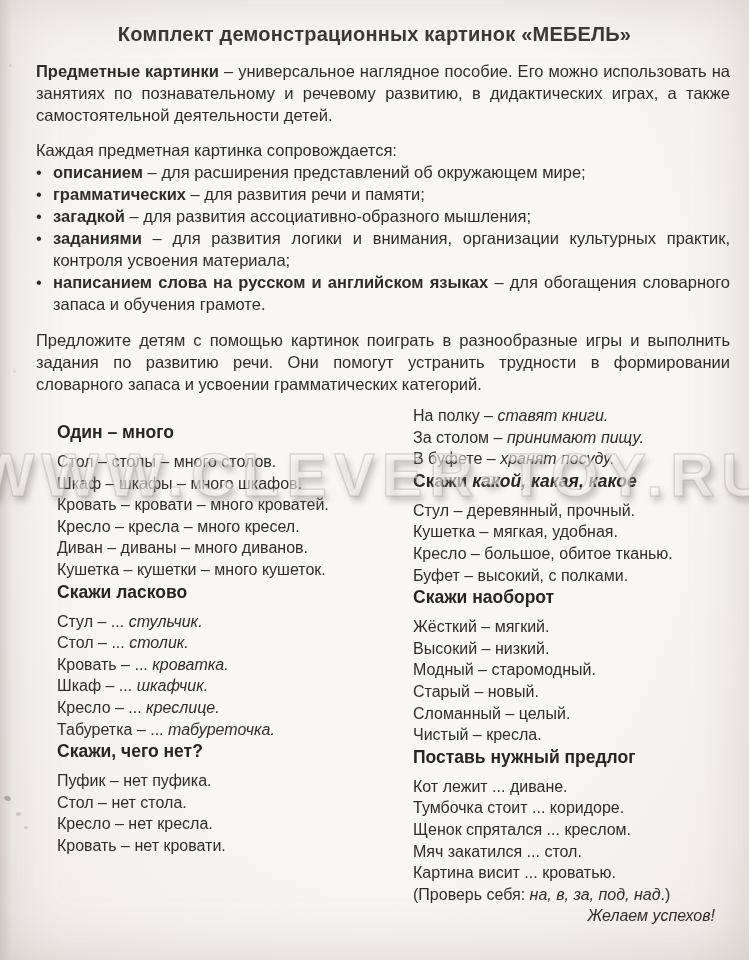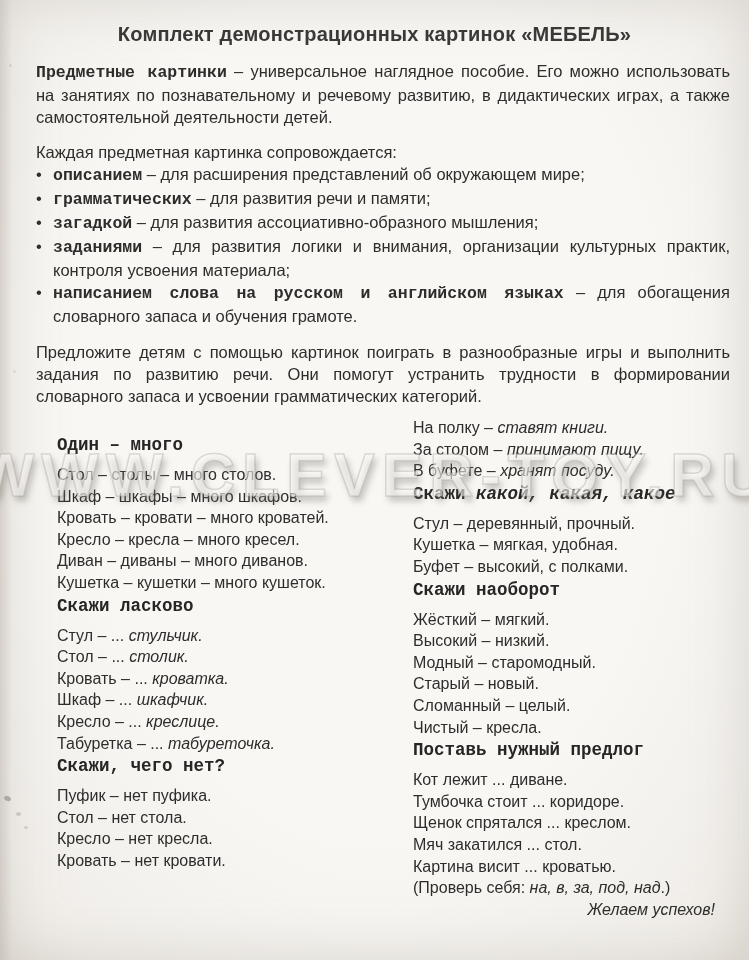--- a/index.html
+++ b/index.html
@@ -70,21 +70,21 @@
   ul.bullets { list-style: none; margin-top: 0; }
   ul.bullets li {
     position: relative;
     padding-left: 17px;
     text-align: justify;
   }
   ul.bullets li .dot {
     position: absolute; left: 0; top: 0;
   }
 
-  .b { font-weight: 700; font-family: Liberation Mono, monospace; }
+  .b { font-weight: 700; }
   .i { font-style: italic; }
 
   .columns {
     display: flex;
     margin-top: 10px;
     padding-left: 57px;
   }
   .col { font-size: 16px; line-height: 21.6px; }
   .col.left  { width: 330px; }
   .col.right { width: 306px; margin-left: 26px; }
@@ -160,20 +160,21 @@
       <div class="col right">
           <div class="section">
             <div class="line"><span>На полку – </span><span class="i">ставят книги.</span></div>
             <div class="line"><span>За столом – </span><span class="i">принимают пищу.</span></div>
             <div class="line"><span>В буфете – </span><span class="i">хранят посуду.</span></div>
           </div>
           <div class="section">
             <div class="section-heading"><span class="b">Скажи </span><span class="b i">какой, какая, какое</span></div>
             <div class="line"><span>Стул – деревянный, прочный.</span></div>
             <div class="line"><span>Кушетка – мягкая, удобная.</span></div>
+            <div class="line"><span>Кресло – большое, обитое тканью.</span></div>
             <div class="line"><span>Буфет – высокий, с полками.</span></div>
           </div>
           <div class="section">
             <div class="section-heading"><span class="b">Скажи наоборот</span></div>
             <div class="line"><span>Жёсткий – мягкий.</span></div>
             <div class="line"><span>Высокий – низкий.</span></div>
             <div class="line"><span>Модный – старомодный.</span></div>
             <div class="line"><span>Старый – новый.</span></div>
             <div class="line"><span>Сломанный – целый.</span></div>
             <div class="line"><span>Чистый – кресла.</span></div>

